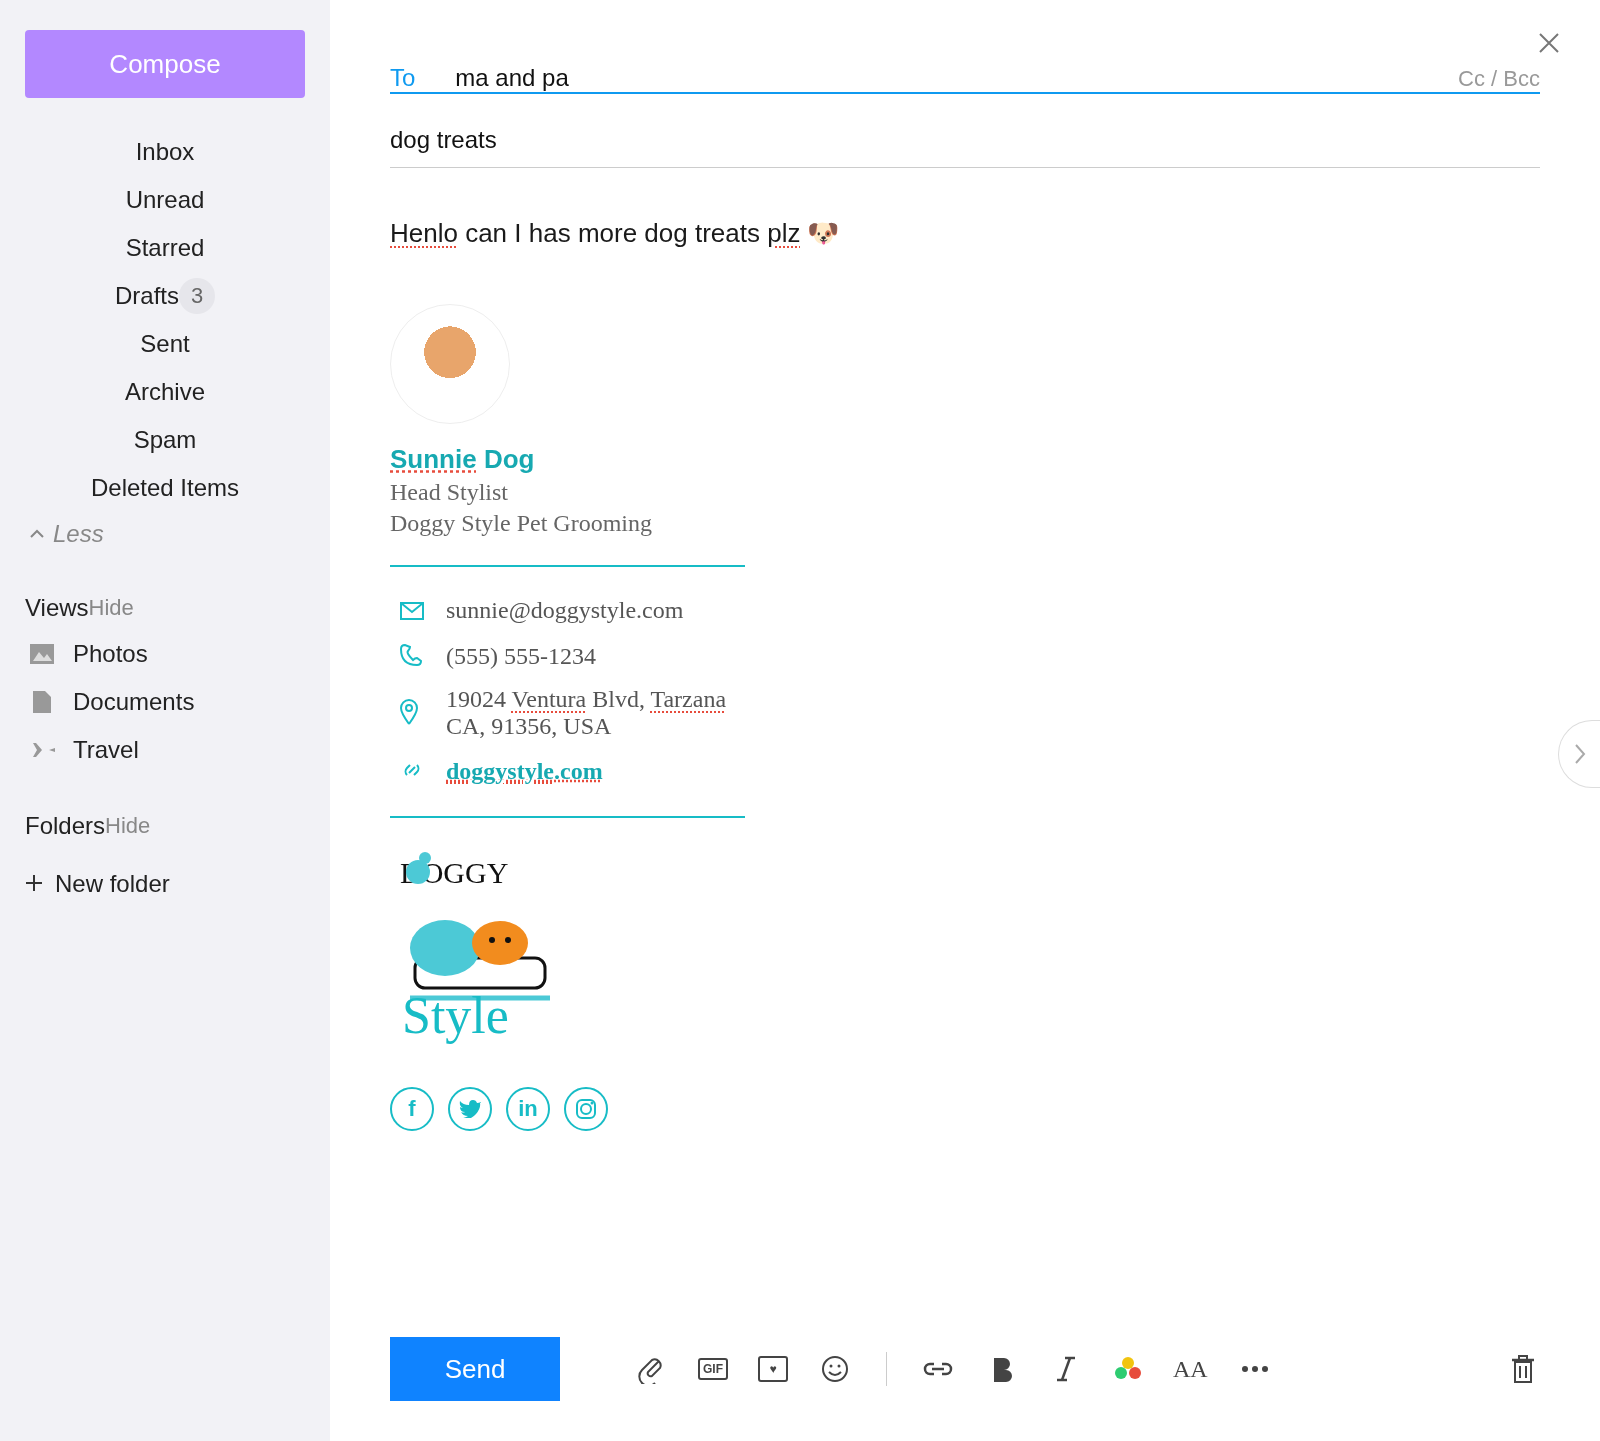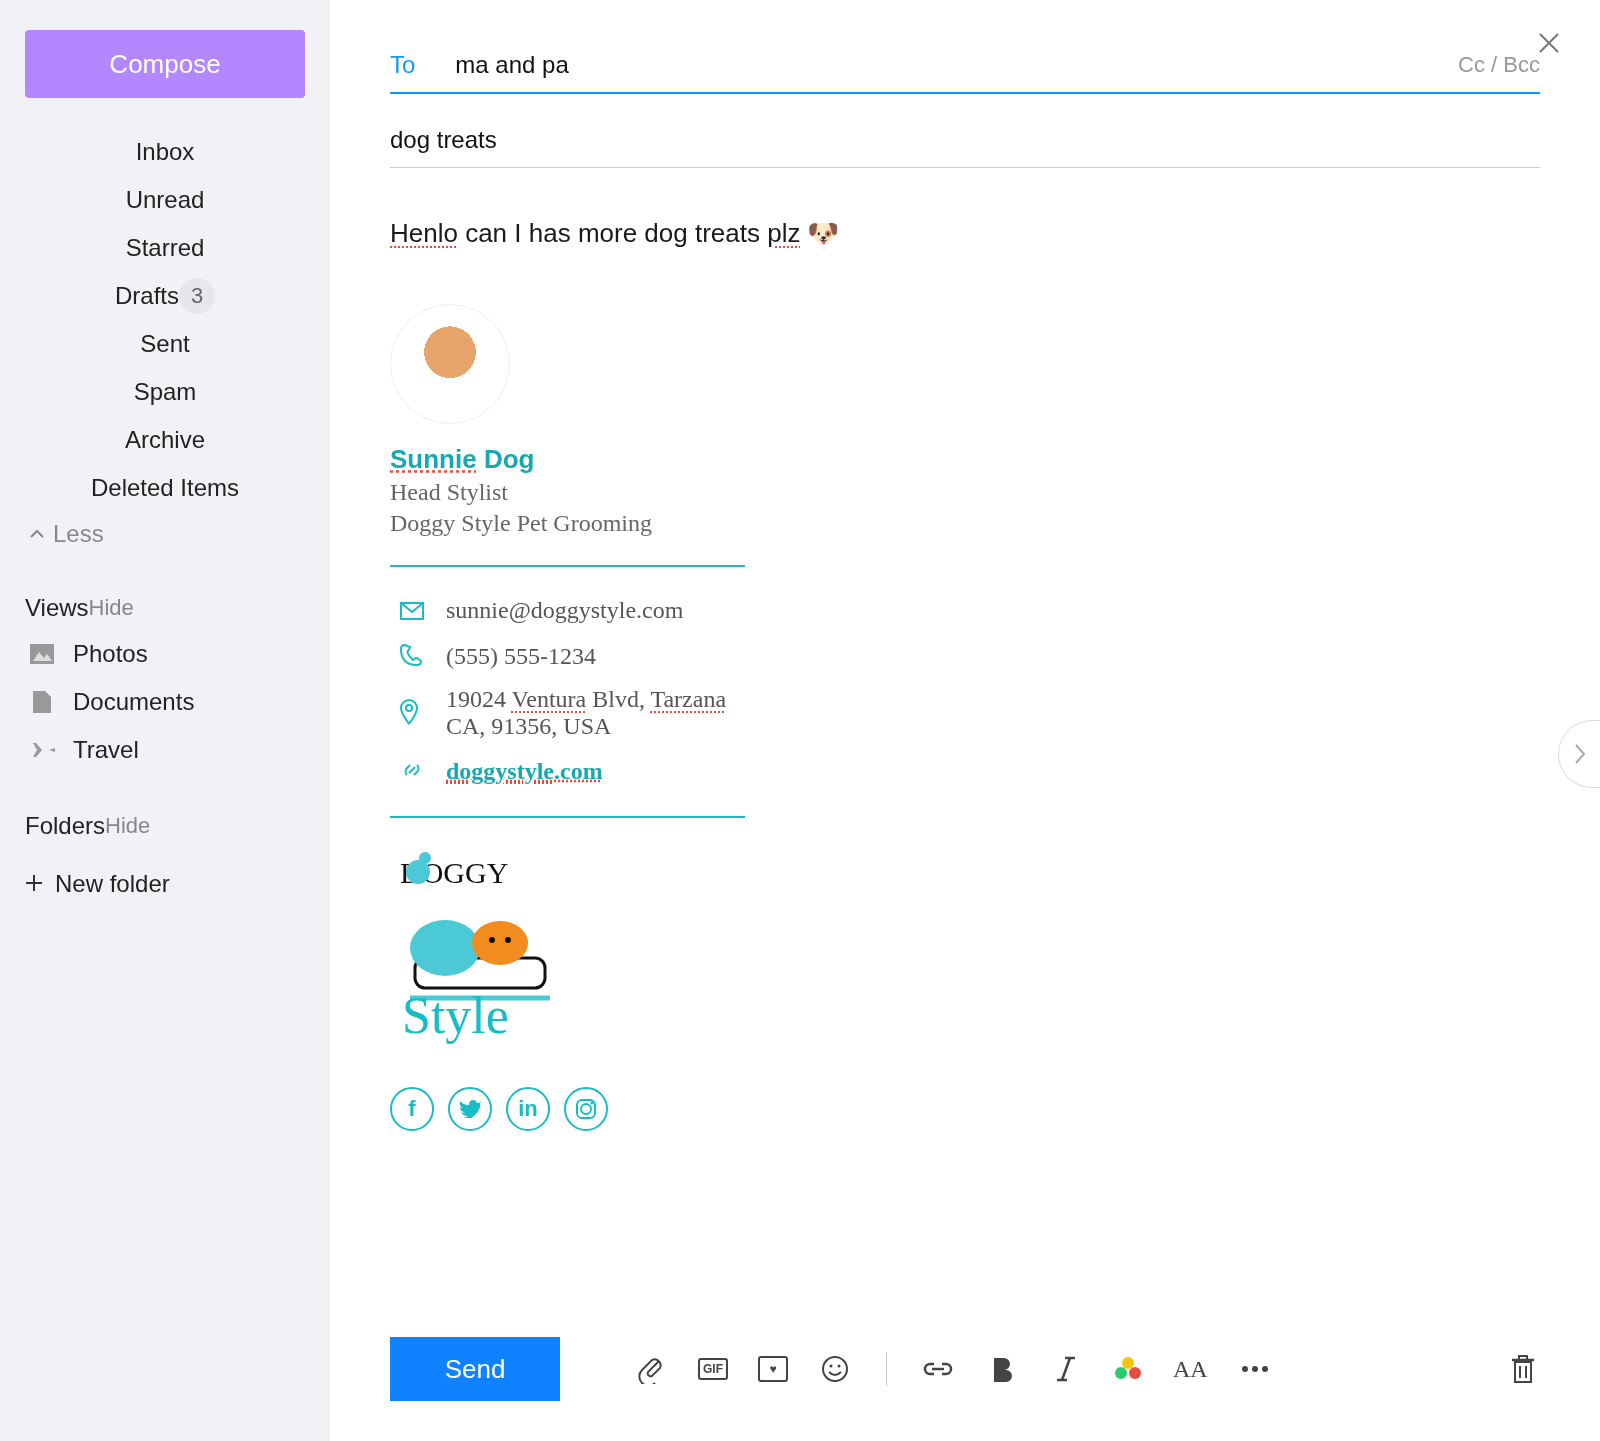--- a/index.html
+++ b/index.html
@@ -2,32 +2,32 @@
 <html><head>
 <meta charset="utf-8">
 <style>
   * { box-sizing: border-box; margin: 0; padding: 0; }
   html, body { width: 1600px; height: 1441px; font-family: -apple-system, "Helvetica Neue", Arial, sans-serif; background: #fff; color: #1a1a1a; overflow: hidden; }
   
   .sidebar { position: absolute; left: 0; top: 0; width: 330px; height: 100%; background: #f2f2f6; padding: 30px 25px 0 25px; }
   .compose-btn { background: #b388ff; color: #fff; border: none; width: 280px; height: 68px; border-radius: 4px; font-size: 26px; font-weight: 500; cursor: pointer; margin-bottom: 30px; }
   .nav-item { display: flex; align-items: center; justify-content: center; height: 48px; font-size: 24px; color: #222; cursor: pointer; padding: 0 8px; }
   .nav-item .count { background: #e6e6eb; color: #666; width: 36px; height: 36px; border-radius: 50%; display: flex; align-items: center; justify-content: center; font-size: 22px; }
-  .less-row { display: flex; align-items: center; gap: 8px; height: 44px; color: #888; font-size: 24px; cursor: pointer; padding: 0 4px; }
+  .less-row { display: flex; align-items: center; gap: 8px; height: 44px; color: #888; font-size: 24px; cursor: pointer; padding: 0 4px; font-style: italic; }
   .section-header { display: flex; align-items: center; justify-content: flex-start; height: 44px; margin-top: 30px; }
   .section-header .title { font-size: 24px; color: #222; }
   .section-header .hide  { font-size: 22px; color: #888; cursor: pointer; }
   .view-item { display: flex; align-items: center; gap: 18px; height: 48px; font-size: 24px; color: #222; cursor: pointer; padding: 0 4px; }
   .view-item .ic { width: 26px; display: flex; justify-content: center; color: #888; }
   .newfolder { display: flex; align-items: center; gap: 12px; height: 48px; font-size: 24px; color: #222; cursor: pointer; margin-top: 12px; }
   
   .main { position: absolute; left: 330px; top: 0; right: 0; bottom: 0; background: #fff; }
   .close-x { position: absolute; top: 30px; right: 38px; color: #777; cursor: pointer; }
   .compose-inner { padding: 38px 60px 0 60px; }
-  .to-row { display: flex; align-items: center; height: 56px; border-bottom: 2px solid #0f9af0; }
+  .to-row { display: flex; align-items: flex-end; height: 56px; border-bottom: 2px solid #0f9af0; }
   .to-label { color: #0f9af0; font-size: 24px; font-weight: 500; margin-right: 40px; }
   .to-input { flex: 1; border: none; outline: none; font-size: 24px; color: #111; }
   .ccbcc { color: #999; font-size: 22px; cursor: pointer; }
   .subject-row { height: 56px; border-bottom: 1px solid #ccc; display: flex; align-items: center; margin-top: 18px; }
   .subject-input { flex: 1; border: none; outline: none; font-size: 24px; color: #111; }
   .body { margin-top: 50px; font-size: 26px; }
   .spell { text-decoration-line: underline; text-decoration-style: dotted; text-decoration-color: #e74c3c; text-decoration-thickness: 2px; text-underline-offset: 4px; }
   .signature { margin-top: 55px; }
   .avatar { width: 120px; height: 120px; border-radius: 50%; background: radial-gradient(circle at 50% 40%, #e8a56b 0 28%, #fff 28% 100%); border: 1px solid #eee; }
   .sig-name { color: #17a9b1; font-size: 26px; font-weight: 700; margin-top: 20px; }
@@ -69,24 +69,24 @@
       <span>Starred</span>
     </div>
   <div class="nav-item">
     <span>Drafts</span>
     <span class="count">3</span>
   </div>
   <div class="nav-item">
       <span>Sent</span>
     </div>
   <div class="nav-item">
+      <span>Archive</span>
+    </div>
+  <div class="nav-item">
       <span>Spam</span>
-    </div>
-  <div class="nav-item">
-      <span>Archive</span>
     </div>
   <div class="nav-item">
       <span>Deleted Items</span>
     </div>
 
   <div class="less-row">
     <span>
       <svg width="16" height="16" viewBox="0 0 16 16">
           <polyline points="2,11 8,5 14,11" fill="none" stroke="#888" stroke-width="2"></polyline>
         </svg>

